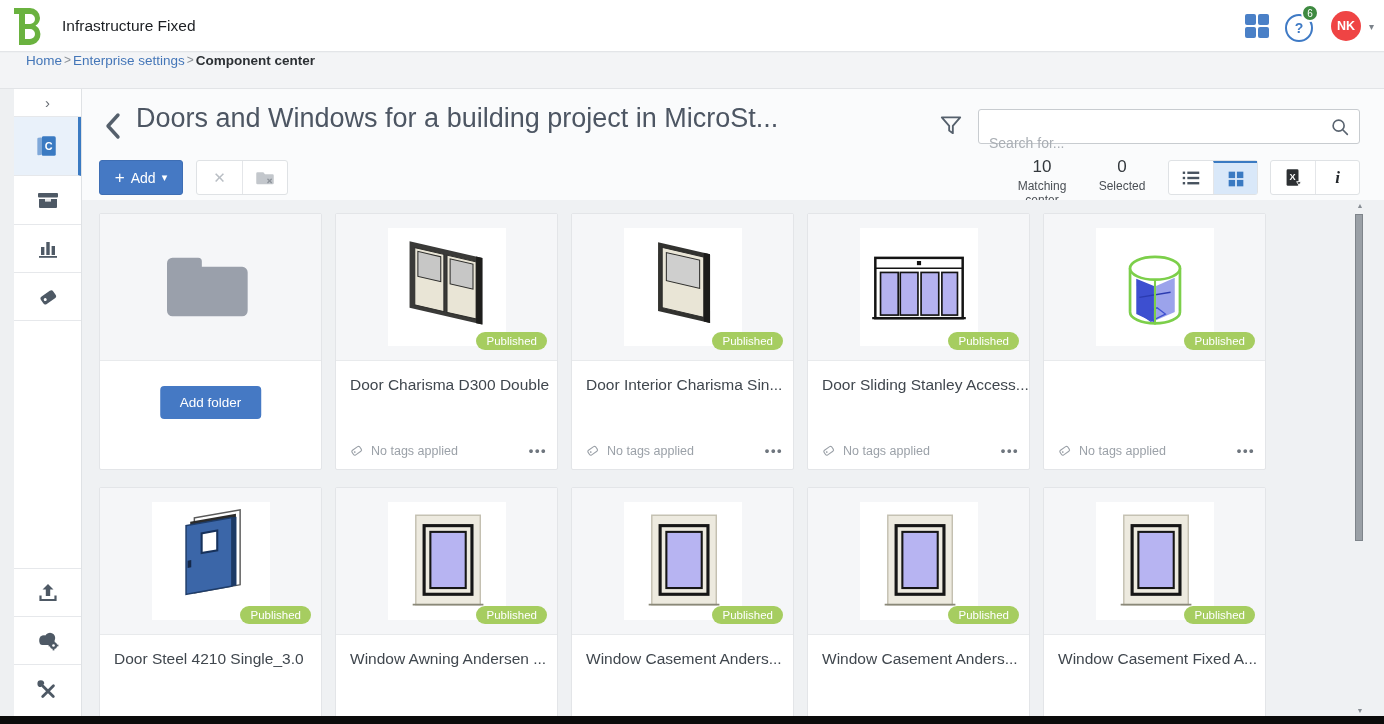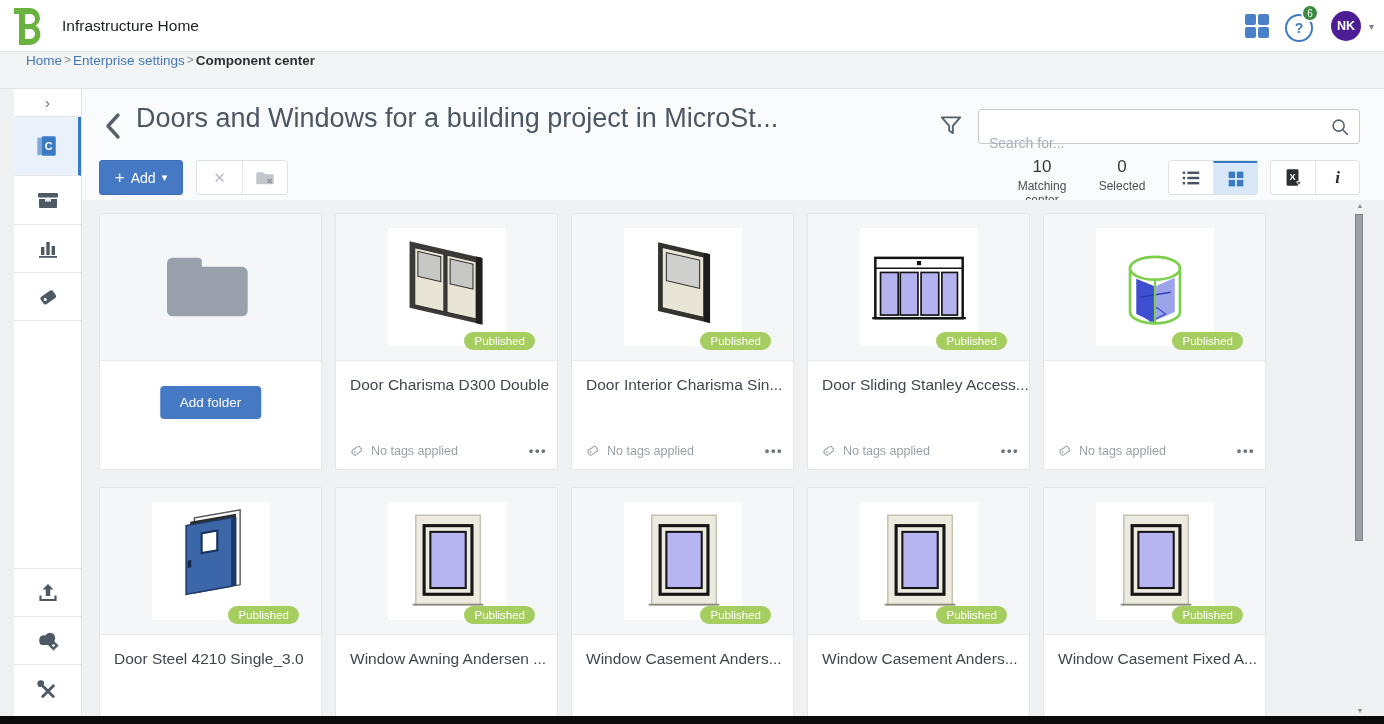--- a/index.html
+++ b/index.html
@@ -8,21 +8,21 @@
   
   #topbar { position:absolute; left:0; top:0; width:1384px; height:52px; background:#fff; border-bottom:1px solid #e3e5e8; z-index:5; }
   .logo { position:absolute; left:12px; top:6px; width:36px; height:40px; }
   .app-title { position:absolute; left:62px; top:17px; font-size:15.5px; color:#1b1e22; }
   .tb-right { position:absolute; right:10px; top:0; height:52px; display:flex; align-items:center; gap:16px; }
   .appgrid { width:24px; height:24px; display:grid; grid-template-columns:11px 11px; grid-template-rows:11px 11px; gap:2px; cursor:pointer; }
   .appgrid span { background:#4a80c7; border-radius:2px; }
   .help-wrap { position:relative; width:30px; height:30px; }
   .help-circ { width:28px; height:28px; border:2.5px solid #3f7ac5; border-radius:50%; background:#fff; color:#3f7ac5; font-weight:bold; font-size:14px; display:flex; align-items:center; justify-content:center; margin-top:3px; }
   .help-badge { position:absolute; top:-7px; right:-4px; min-width:18px; height:18px; border-radius:50%; background:#3e8a40; border:2px solid #fff; color:#fff; font-size:10px; display:flex; align-items:center; justify-content:center; }
-  .avatar { width:30px; height:30px; border-radius:50%; background:#4c1d95; color:#fff; font-weight:bold; font-size:12.5px; display:flex; align-items:center; justify-content:center; }
+  .avatar { width:30px; height:30px; border-radius:50%; background:#ef4444; color:#fff; font-weight:bold; font-size:12.5px; display:flex; align-items:center; justify-content:center; }
   .av-caret { color:#7b828a; font-size:10px; margin-left:-8px; }
 
   
   #crumbbar { position:absolute; left:0; top:53px; width:1384px; height:36px; background:#f3f4f6; border-bottom:1px solid #e2e4e7; display:flex; align-items:flex-start; padding-left:26px; font-size:13.5px; gap:2px; }
   .crumb-link { color:#4476b8; cursor:pointer; }
   .crumb-sep { color:#8a9097; font-size:12px; }
   .crumb-cur { color:#2c3034; font-weight:600; }
 
   
   #sidebar { position:absolute; left:14px; top:89px; width:68px; height:627px; background:#fff; border-right:1px solid #dfe2e5; z-index:3; }
@@ -57,21 +57,21 @@
   .view-active { background:#d9e8f9; border-top:2px solid #3a7ac2; }
   .grp-misc { right:24px; width:90px; }
   .info-i { font-family:"Liberation Serif",serif; font-style:italic; font-weight:bold; font-size:17px; color:#24282c; }
 
   
   #content { position:absolute; left:0; top:111px; width:1302px; height:516px; background:#eff1f3; overflow:hidden; }
   #grid { position:absolute; left:17px; top:13px; width:1167px; display:grid; grid-template-columns:repeat(5,223px); grid-auto-rows:257px; gap:17px 13px; }
   .card { background:#fff; border:1px solid #e3e5e8; border-radius:2px; position:relative; overflow:hidden; cursor:pointer; }
   .thumb { height:147px; background:#f5f6f8; border-bottom:1px solid #e8eaec; position:relative; display:flex; align-items:center; justify-content:center; }
   .imgsq { width:118px; height:118px; background:#fff; display:flex; align-items:center; justify-content:center; }
-  .badge { position:absolute; right:22px; bottom:10px; background:#a6cd60; color:#fff; font-size:11.5px; padding:3px 10px; border-radius:10px; }
+  .badge { position:absolute; right:10px; bottom:10px; background:#a6cd60; color:#fff; font-size:11.5px; padding:3px 10px; border-radius:10px; }
   .card-title { padding:15px 14px 0 14px; font-size:15.5px; color:#40474e; white-space:nowrap; }
   .card-foot { position:absolute; left:13px; right:10px; bottom:11px; display:flex; align-items:center; gap:7px; }
   .tag-txt { font-size:12.5px; color:#9ba1a8; flex:1; }
   .more { color:#6f767e; font-size:13px; letter-spacing:1.5px; font-weight:bold; cursor:pointer; }
   .folder-ic { width:92px; height:66px; }
   .addfolder-btn { position:absolute; left:50%; top:172px; transform:translateX(-50%); background:#4579c4; color:#fff; border:none; border-radius:4px; font-size:13.5px; padding:9px 20px; cursor:pointer; font-family:"Liberation Sans",sans-serif; }
 
   
   #scroll { position:absolute; right:18px; top:111px; width:14px; height:516px; }
   .sc-arrow { position:absolute; left:3px; width:10px; text-align:center; font-size:7px; color:#878d94; cursor:pointer; }
@@ -79,21 +79,21 @@
 
   #bottombar { position:absolute; left:0; top:716px; width:1384px; height:8px; background:#0b0b0b; }
 </style>
 </head>
 <body>
 
 <div id="topbar">
   <svg class="logo" viewBox="0 0 36 40">
     <path fill="#6ab23f" d="M2 2 h16 a10 10 0 0 1 10 10 a9 9 0 0 1 -4.5 7.6 A10.5 10.5 0 0 1 18 39 H7 V8 H2 Z M13 8 v10 h5 a5 5 0 0 0 0 -10 Z M13 23 v10 h5 a5 5 0 0 0 0 -10 Z"></path>
   </svg>
-  <div class="app-title">Infrastructure Home</div>
+  <div class="app-title">Infrastructure Fixed</div>
   <div class="tb-right">
     <div class="appgrid">
         <span></span>
         <span></span>
         <span></span>
         <span></span>
       </div>
     <div class="help-wrap">
       <div class="help-circ">?</div>
       <div class="help-badge">6</div>

